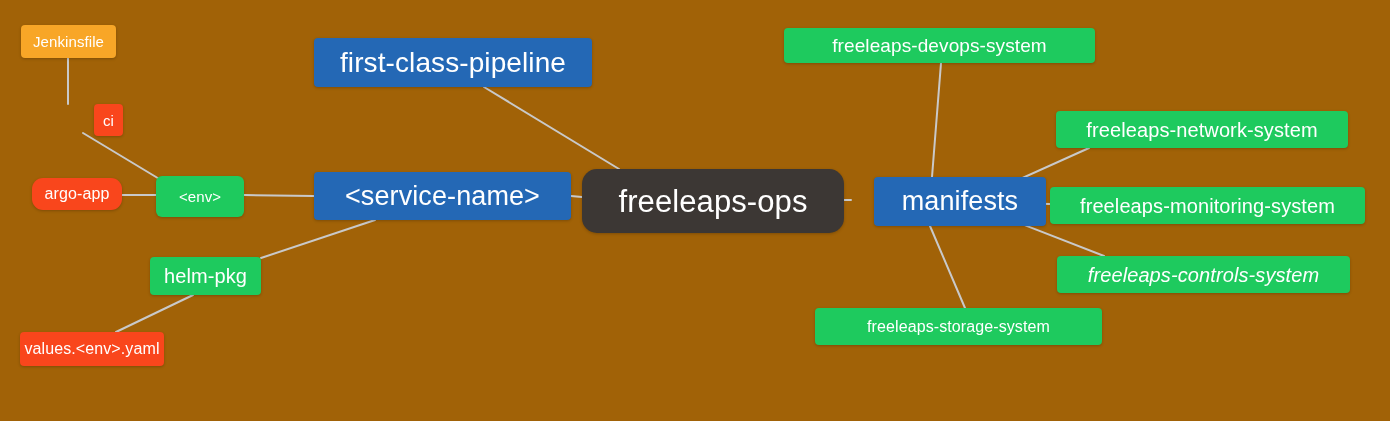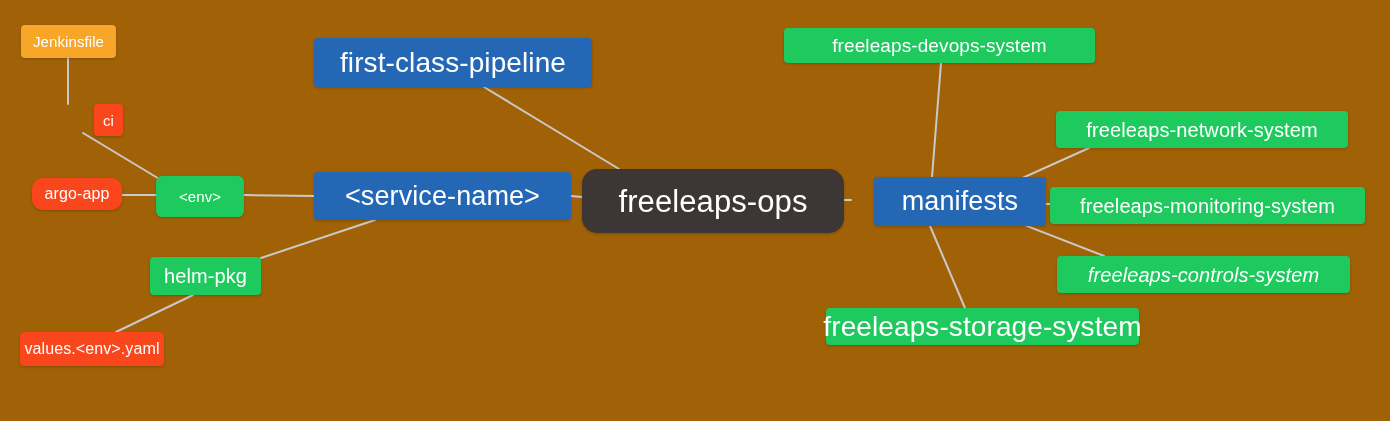--- a/index.html
+++ b/index.html
@@ -71,15 +71,15 @@
       <div class="node" style="left: 150px; top: 257px; width: 111px; height: 38px; background: rgb(30, 202, 94); font-size: 20px; text-align: center;">helm-pkg</div>
       <div class="node" style="left: 20px; top: 332px; width: 144px; height: 34px; background: rgb(249, 70, 28); font-size: 16px;">values.&lt;env&gt;.yaml</div>
       <div class="node" style="left: 314px; top: 38px; width: 278px; height: 49px; background: rgb(36, 104, 181); font-size: 28px;">first-class-pipeline</div>
       <div class="node" style="left: 314px; top: 172px; width: 257px; height: 48px; background: rgb(36, 104, 181); font-size: 27px;">&lt;service-name&gt;</div>
       <div class="node root" style="left: 582px; top: 169px; width: 262px; height: 64px; background: rgb(60, 55, 52); font-size: 31px;">freeleaps-ops</div>
       <div class="node" style="left: 851px; top: 177px; width: 172px; height: 49px; background: rgb(36, 104, 181); font-size: 27px; margin-left: 23px;">manifests</div>
       <div class="node" style="left: 784px; top: 28px; width: 311px; height: 35px; background: rgb(30, 202, 94); font-size: 19px;">freeleaps-devops-system</div>
       <div class="node" style="left: 1056px; top: 111px; width: 292px; height: 37px; background: rgb(30, 202, 94); font-size: 20px;">freeleaps-network-system</div>
       <div class="node" style="left: 1050px; top: 187px; width: 315px; height: 37px; background: rgb(30, 202, 94); font-size: 20px;">freeleaps-monitoring-system</div>
       <div class="node" style="left: 1057px; top: 256px; width: 293px; height: 37px; background: rgb(30, 202, 94); font-size: 20px; font-style: italic;">freeleaps-controls-system</div>
-      <div class="node" style="left: 815px; top: 308px; width: 313px; height: 37px; background: rgb(30, 202, 94); font-size: 28px; margin-left: 11px;">freeleaps-storage-system</div>
+      <div class="node" style="left: 815px; top: 308px; width: 287px; height: 37px; background: rgb(30, 202, 94); font-size: 16px;">freeleaps-storage-system</div>
     </div>
 </div>
 
 </body></html>

